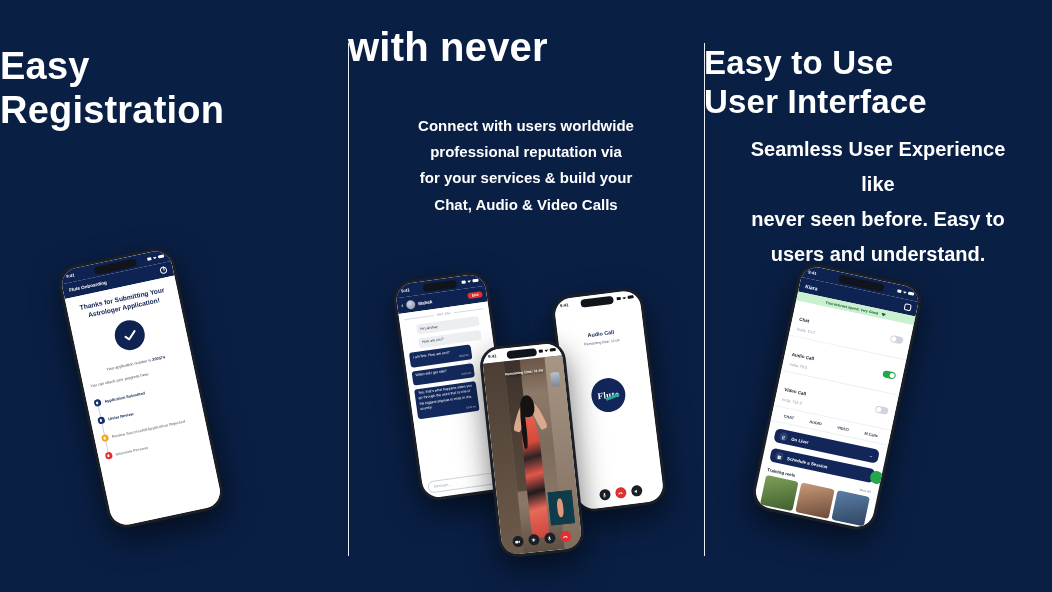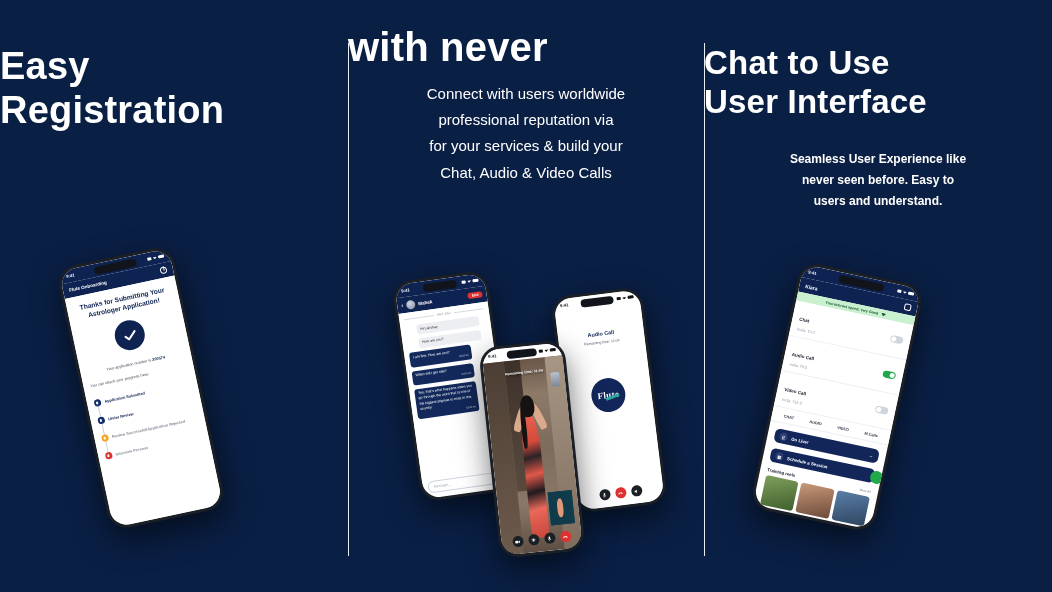--- a/index.html
+++ b/index.html
@@ -41,22 +41,22 @@
   .h-2 { font-size: 40px; margin-top: 24px; }
   .h-3 { font-size: 33px; margin-top: 44px; }
 
   .sub {
     color: #ffffff;
     text-align: center;
     font-weight: 600;
     line-height: 1.75;
   }
   .s-1 { font-size: 14.5px; margin-top: 26px; padding: 0 40px; }
-  .s-2 { font-size: 15px; margin-top: 10px; padding: 0 44px; font-weight: 400; }
-  .s-3 { font-size: 12px; margin-top: 28px; padding: 0 34px; }
+  .s-2 { font-size: 15px; margin-top: 42px; padding: 0 44px; font-weight: 700; }
+  .s-3 { font-size: 20px; margin-top: 11px; padding: 0 34px; }
 
   
   .phone {
     position: absolute;
     background: #1b1f26;
     border-radius: 20px;
     box-shadow: 0 12px 30px rgba(0,0,0,.55);
     padding: 3px;
     overflow: hidden;
   }
@@ -407,21 +407,21 @@
     <div class="sub s-2">
       <div>Connect with users worldwide</div>
       <div>professional reputation via</div>
       <div>for your services &amp; build your</div>
       <div>Chat, Audio &amp; Video Calls</div>
     </div>
   </div>
 
   <div class="col col-3">
     <div class="heading h-3">
-      <div>Chat to Use</div>
+      <div>Easy to Use</div>
       <div>User Interface</div>
     </div>
     <div class="sub s-3">
       <div>Seamless User Experience like</div>
       <div>never seen before. Easy to</div>
       <div>users and understand.</div>
     </div>
   </div>
 
   <div class="phone phone-2">

